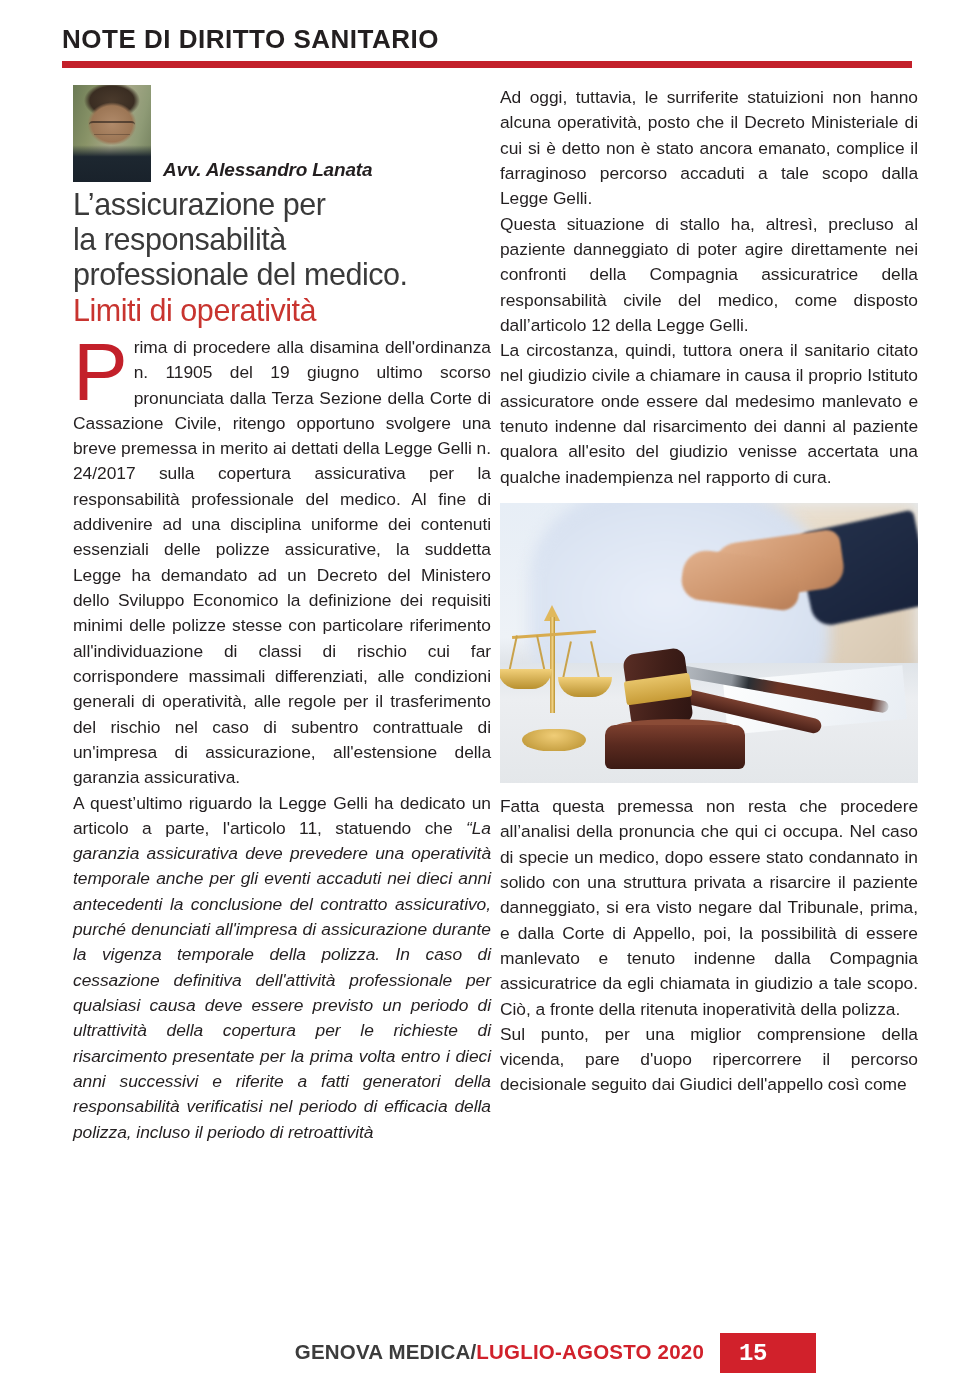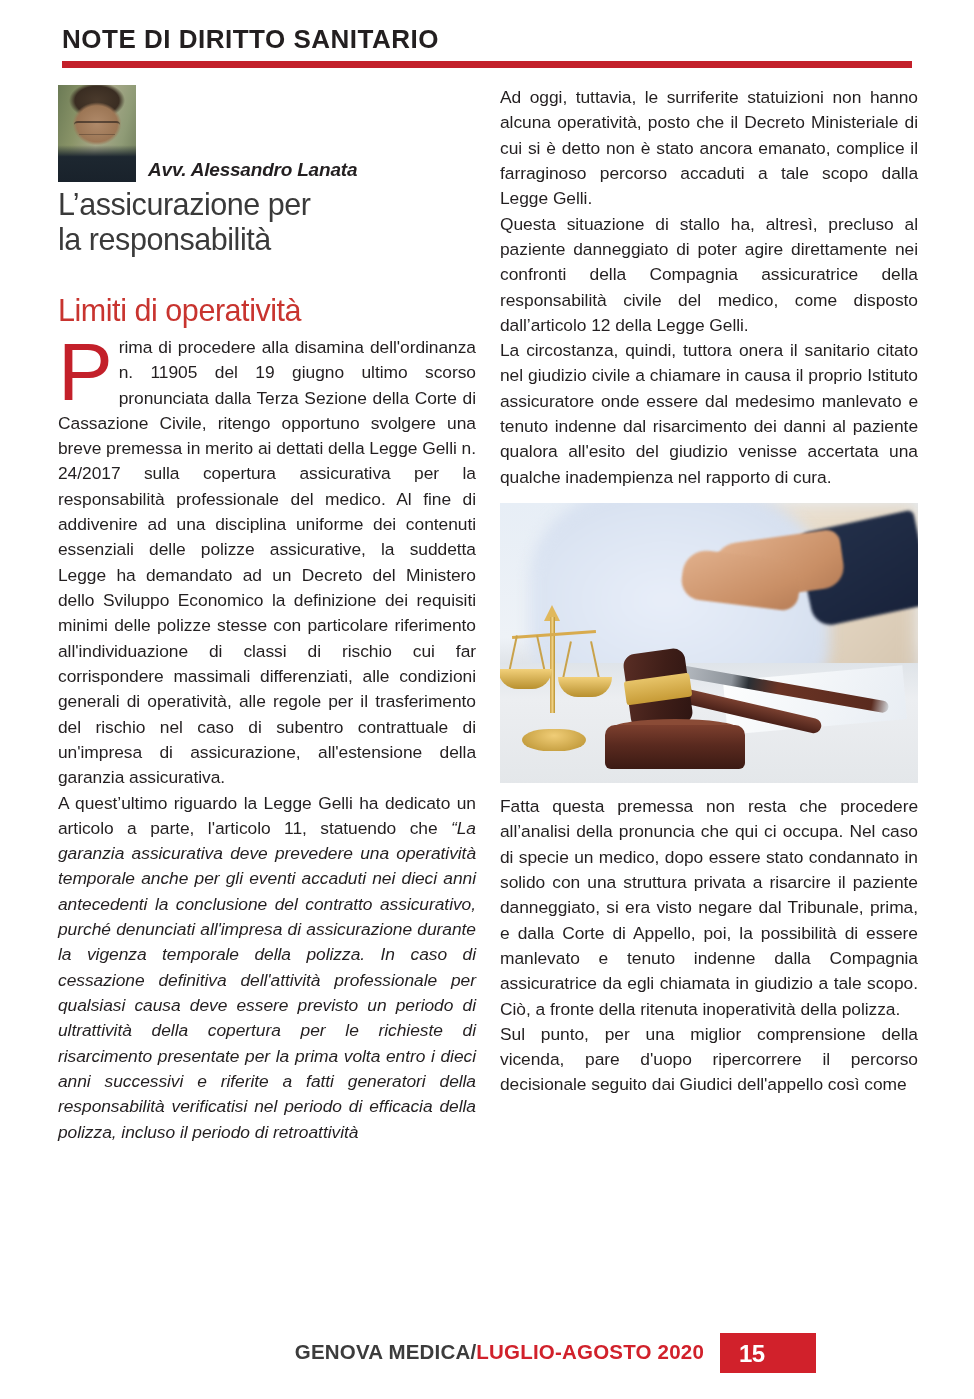--- a/index.html
+++ b/index.html
@@ -37,21 +37,21 @@
     height: 7px;
     background: #c3202a;
   }
 
   
   .col {
     position: absolute;
     top: 85px;
     width: 418px;
   }
-  #col-left  { left: 58px; }
+  #col-left  { left: 73px; }
   #col-right { left: 500px; }
 
   
   #author-block {
     height: 100px;
     margin-bottom: 2px;
   }
   #author-photo {
     float: left;
     width: 78px;
@@ -211,41 +211,42 @@
     background: #d1212b;
   }
   #page-num {
     position: absolute;
     left: 19px;
     top: 7px;
     font-size: 24px;
     font-weight: bold;
     color: #ffffff;
     letter-spacing: -0.5px;
+    font-family: Liberation Mono, monospace;
   }
 </style>
 </head>
 <body>
 
 <div id="kicker-wrap">
   <div id="kicker">NOTE DI DIRITTO SANITARIO</div>
   <div id="kicker-rule"></div>
 </div>
 
 <div class="col" id="col-left">
 
   <div id="author-block">
     <div id="author-photo"></div>
     <div id="author-name">Avv. Alessandro Lanata</div>
   </div>
 
   <h1 id="headline">
     <span>L’assicurazione per</span><br>
     <span>la responsabilità</span><br>
-    <br>
+    <span>professionale del medico.</span><br>
     <span class="hl-red">Limiti di operatività</span>
   </h1>
 
   <div class="body">
     <p id="para-1"><span id="dropcap">P</span><span>rima di procedere alla disamina dell'ordinanza n. 11905 del 19 giugno ultimo scorso pronunciata dalla Terza Sezione della Corte di Cassazione Civile, ritengo opportuno svolgere una breve premessa in merito ai dettati della Legge Gelli n. 24/2017 sulla copertura assicurativa per la responsabilità professionale del medico. Al fine di addivenire ad una disciplina uniforme dei contenuti essenziali delle polizze assicurative, la suddetta Legge ha demandato ad un Decreto del Ministero dello Sviluppo Economico la definizione dei requisiti minimi delle polizze stesse con particolare riferimento all'individuazione di classi di rischio cui far corrispondere massimali differenziati, alle condizioni generali di operatività, alle regole per il trasferimento del rischio nel caso di subentro contrattuale di un'impresa di assicurazione, all'estensione della garanzia assicurativa.</span></p>
     <p><span>A quest’ultimo riguardo la Legge Gelli ha dedicato un articolo a parte, l'articolo 11, statuendo che </span><span class="ital">“La garanzia assicurativa deve prevedere una operatività temporale anche per gli eventi accaduti nei dieci anni antecedenti la conclusione del contratto assicurativo, purché denunciati all'impresa di assicurazione durante la vigenza temporale della polizza. In caso di cessazione definitiva dell'attività professionale per qualsiasi causa deve essere previsto un periodo di ultrattività della copertura per le richieste di risarcimento presentate per la prima volta entro i dieci anni successivi e riferite a fatti generatori della responsabilità verificatisi nel periodo di efficacia della polizza, incluso il periodo di retroattività</span></p>
   </div>
 </div>
 
 <div class="col" id="col-right">

